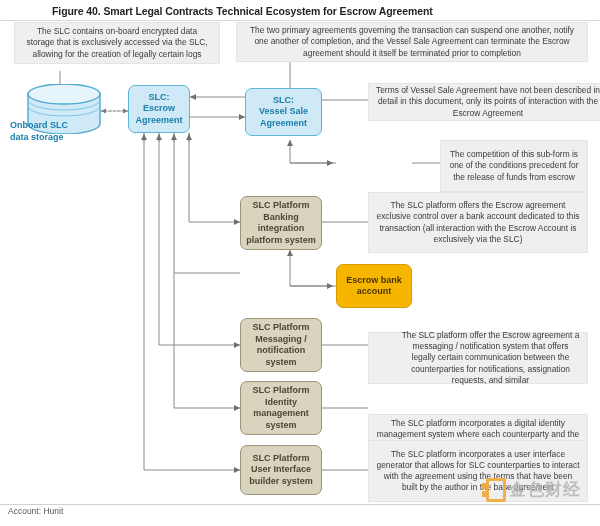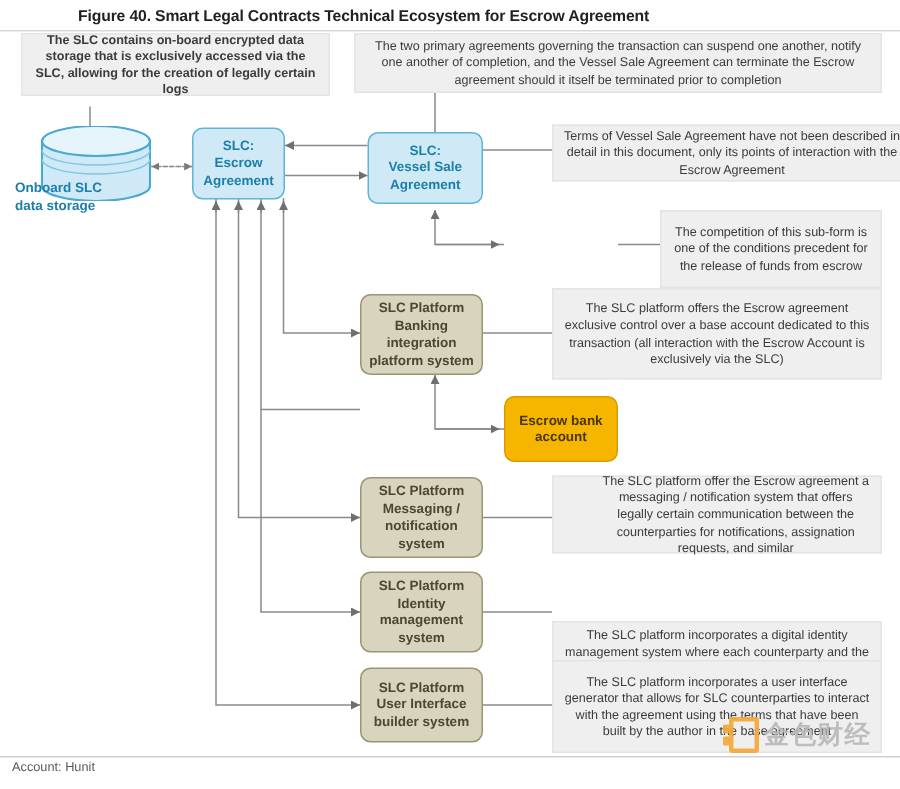--- a/index.html
+++ b/index.html
@@ -126,31 +126,31 @@
       
       <path d="M322,100 L368,100"></path>
       <path d="M412,163 L440,163"></path>
       <path d="M322,222 L368,222"></path>
       <path d="M322,345 L368,345"></path>
       <path d="M322,408 L368,408"></path>
       <path d="M322,470 L368,470"></path>
     </g>
   </svg>
 
-  <div class="note" style="left:14px;top:22px;width:206px;height:42px;font-weight:bold;">The SLC contains on-board encrypted data storage that is exclusively accessed via the SLC, allowing for the creation of legally certain logs</div>
+  <div class="note" style="left:14px;top:22px;width:206px;height:42px;">The SLC contains on-board encrypted data storage that is exclusively accessed via the SLC, allowing for the creation of legally certain logs</div>
 
   <div class="note" style="left:236px;top:22px;width:352px;height:40px;">The two primary agreements governing the transaction can suspend one another, notify one another of completion, and the Vessel Sale Agreement can terminate the Escrow agreement should it itself be terminated prior to completion</div>
 
   <div class="note" style="left:368px;top:83px;width:240px;height:38px;">Terms of Vessel Sale Agreement have not been described in detail in this document, only its points of interaction with the Escrow Agreement</div>
 
   <div class="note" style="left:440px;top:140px;width:148px;height:52px;">The competition of this sub-form is one of the conditions precedent for the release of funds from escrow</div>
 
-  <div class="note" style="left:368px;top:192px;width:220px;height:61px;">The SLC platform offers the Escrow agreement exclusive control over a base account dedicated to this transaction (all interaction with the Escrow Account is exclusively via the SLC)</div>
+  <div class="note" style="left:368px;top:192px;width:220px;height:61px;">The SLC platform offers the Escrow agreement exclusive control over a bank account dedicated to this transaction (all interaction with the Escrow Account is exclusively via the SLC)</div>
 
-  <div class="note" style="left:368px;top:317px;width:220px;height:52px;padding-left:32px;">The SLC platform offer the Escrow agreement a messaging / notification system that offers legally certain communication between the counterparties for notifications, assignation requests, and similar</div>
+  <div class="note" style="left:368px;top:332px;width:220px;height:52px;padding-left:32px;">The SLC platform offer the Escrow agreement a messaging / notification system that offers legally certain communication between the counterparties for notifications, assignation requests, and similar</div>
 
   <div class="note" style="left:368px;top:381px;width:220px;height:52px;margin-top:33px;">The SLC platform incorporates a digital identity management system where each counterparty and the individuals representing them are subject to KYC onboarding</div>
 
   <div class="note" style="left:368px;top:440px;width:220px;height:62px;">The SLC platform incorporates a user interface generator that allows for SLC counterparties to interact with the agreement using the terms that have been built by the author in the base agreement</div>
 
   <div class="cyl" style="left:26px;top:84px;width:76px;height:50px;">
     <svg width="76" height="50" viewBox="0 0 76 50">
       <path d="M2,10 L2,40 A36,10 0 0 0 74,40 L74,10 Z" fill="#cfe9f7" stroke="#4ba8d0" stroke-width="1.4"></path>
       <ellipse cx="38" cy="10" rx="36" ry="10" fill="#e6f5fc" stroke="#4ba8d0" stroke-width="1.4"></ellipse>
       <path d="M2,16 A36,10 0 0 0 74,16" fill="none" stroke="#7fc6e2" stroke-width="1"></path>

